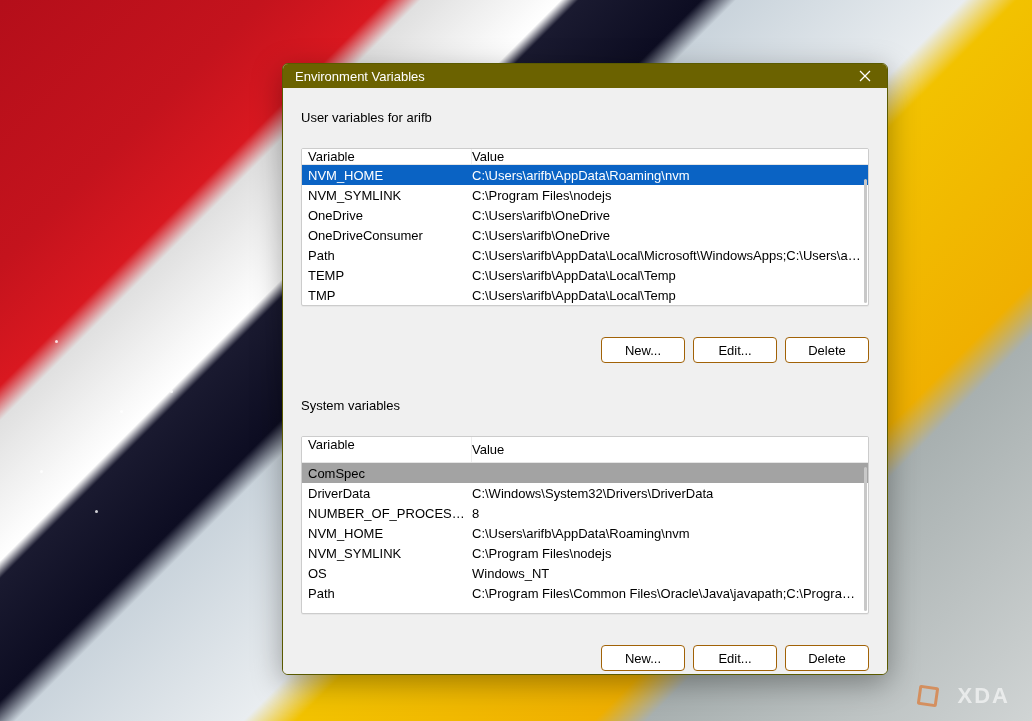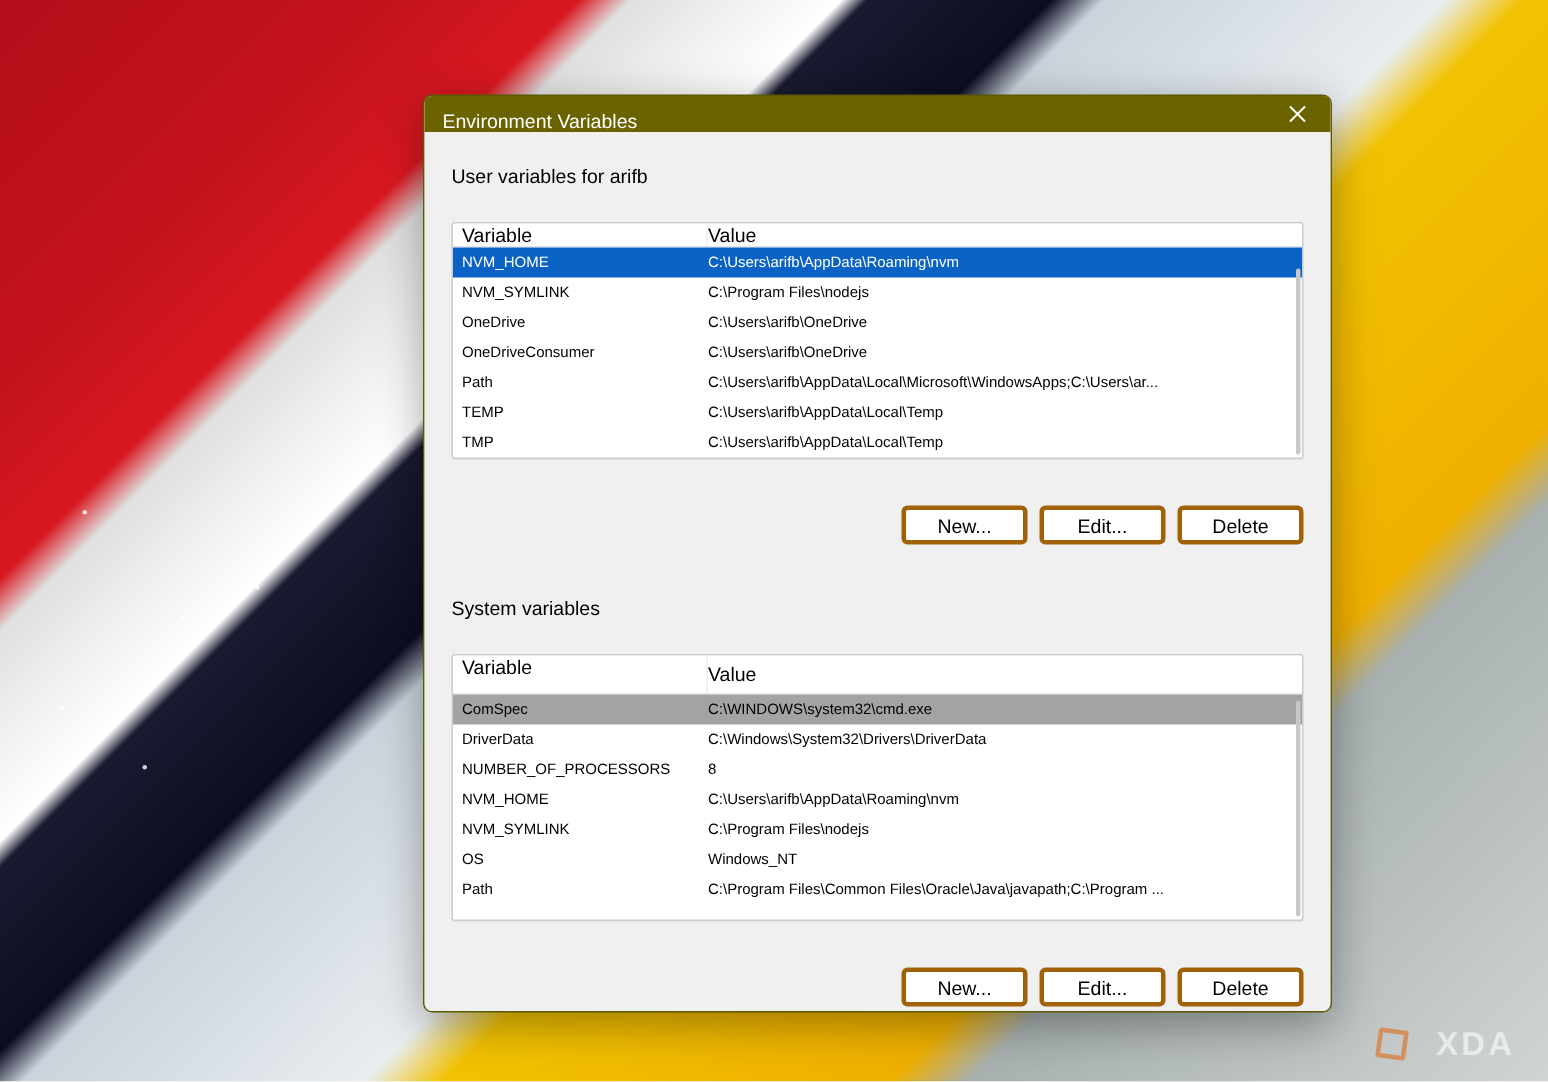--- a/index.html
+++ b/index.html
@@ -37,21 +37,21 @@
     width: 606px; height: 612px;
     background: #f0f0f0;
     border: 1px solid #5a5a00;
     border-radius: 6px;
     box-shadow: 0 8px 30px rgba(0,0,0,.35);
     display: flex; flex-direction: column;
     overflow: hidden;
   }
   .titlebar {
     height: 30px; background: #6b6200;
-    display: flex; align-items: flex-end; justify-content: space-between;
+    display: flex; align-items: center; justify-content: space-between;
     padding: 0 8px 0 12px;
     color: #fff; font-size: 13px;
   }
   .titlebar .close {
     width: 28px; height: 24px; display:flex; align-items:center; justify-content:center;
     border-radius: 3px;
   }
   .titlebar .close svg { stroke: #fff; }
 
   .dlg-body {
@@ -83,34 +83,34 @@
     display: flex; align-items: center;
     height: 21px; padding: 0 6px;
     white-space: nowrap;
   }
   .list-head {
     height: 26px;
     border-bottom: 1px solid #e5e5e5;
     background: #ffffff;
   }
   .list-head .hcol { font-size: 13px; color: #000; }
-  .list-row { height: 20px; font-size: 10px; }
+  .list-row { height: 20px; font-size: 13px; }
   .col-var  { width: 164px; flex: 0 0 164px; overflow:hidden; text-overflow:ellipsis; padding-right:4px;}
   .col-val  { flex: 1 1 auto; overflow:hidden; text-overflow:ellipsis; }
   .list-row.selected { background: #0a63c4; color: #fff; }
   .list-row.alt { background: #a3a3a3; }
 
   .btn-row {
     display:flex; justify-content:flex-end; gap:8px;
     padding: 10px 0 4px 0;
   }
   .btn {
     min-width: 84px; height: 26px;
     background: #ffffff;
-    border: 3px solid #a16207;
+    border: 1px solid #a16207;
     border-radius: 4px;
     font-size: 13px;
     display:flex; align-items:center; justify-content:center;
     padding: 0 10px;
     cursor: default;
   }
   .btn.primary { border-color: #0a63c4; }
 
   .bottom-row {
     display:flex; justify-content:flex-start; gap:8px;
@@ -191,21 +191,20 @@
 
       <div class="section-label" style="margin-top:10px">System variables</div>
       <div class="inner-box listview" style="height:178px">
         <div class="list-head">
           <div class="hcol col-var col-header-divider">Variable</div>
           <div class="hcol col-val">Value</div>
         </div>
         <div id="sys-rows">
             <div class="list-row alt">
               <div class="col-var">ComSpec</div>
-              <div class="col-val">C:\WINDOWS\system32\cmd.exe</div>
             </div>
             <div class="list-row">
               <div class="col-var">DriverData</div>
               <div class="col-val">C:\Windows\System32\Drivers\DriverData</div>
             </div>
             <div class="list-row">
               <div class="col-var">NUMBER_OF_PROCESSORS</div>
               <div class="col-val">8</div>
             </div>
             <div class="list-row">

